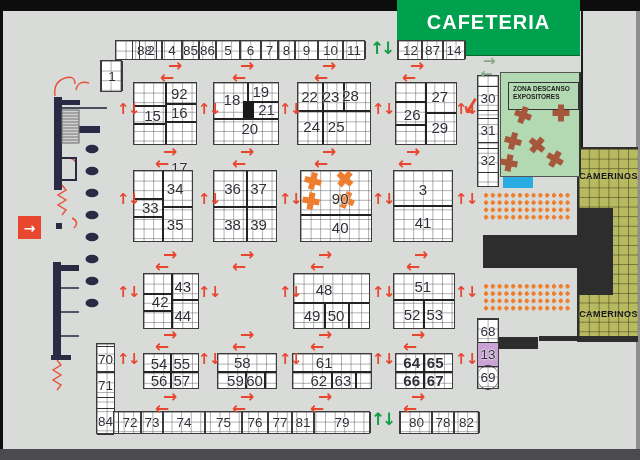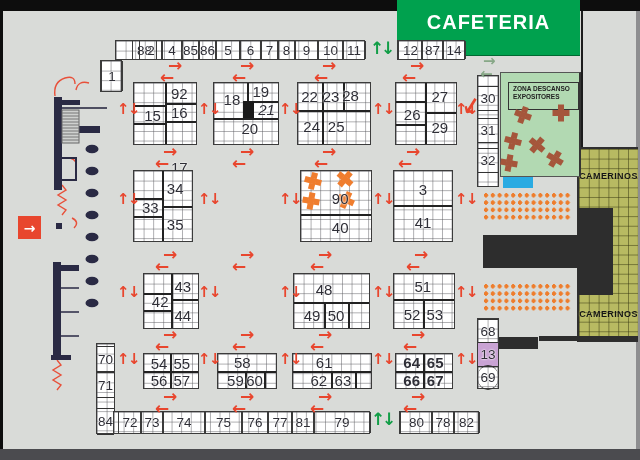--- a/index.html
+++ b/index.html
@@ -164,21 +164,21 @@
       <div class="blabel" style="left: 73%; top: 47%;">16</div>
       <div class="blabel" style="left: 73%; top: 79%; margin-top: 36px;">17</div>
     </div>
     <div class="block grid" style="left: 213px; top: 82px; width: 64px; height: 61px;">
       <div class="divider" style="left: 52%; top: 0%; height: 30%; width: 2px;"></div>
       <div class="divider" style="top: 30%; left: 52%; width: 48%; height: 2px;"></div>
       <div class="divider" style="top: 57%; left: 0%; width: 100%; height: 2px;"></div>
       <div class="brect" style="left: 46%; top: 30%; width: 16%; height: 28%;"></div>
       <div class="blabel" style="left: 28%; top: 27%;">18</div>
       <div class="blabel" style="left: 73%; top: 13%;">19</div>
-      <div class="blabel" style="left: 82%; top: 42%; font-style: italic;">21</div>
+      <div class="blabel" style="left: 82%; top: 42%;">21</div>
       <div class="blabel" style="left: 56%; top: 74%;">20</div>
     </div>
     <div class="block grid" style="left: 297px; top: 82px; width: 72px; height: 61px;">
       <div class="divider" style="top: 45%; left: 0%; width: 100%; height: 2px;"></div>
       <div class="divider" style="left: 33%; top: 0%; height: 100%; width: 2px;"></div>
       <div class="divider" style="left: 63%; top: 0%; height: 45%; width: 2px;"></div>
       <div class="blabel" style="left: 16%; top: 22%;">22</div>
       <div class="blabel" style="left: 46%; top: 22%;">23</div>
       <div class="blabel" style="left: 73%; top: 20%;">28</div>
       <div class="blabel" style="left: 19%; top: 70%;">24</div>
@@ -194,20 +194,28 @@
       <div class="blabel" style="left: 73%; top: 72%;">29</div>
     </div>
     <div class="block grid" style="left: 133px; top: 170px; width: 58px; height: 70px;">
       <div class="divider" style="left: 48%; top: 0%; height: 100%; width: 2px;"></div>
       <div class="divider" style="top: 50%; left: 48%; width: 52%; height: 2px;"></div>
       <div class="divider" style="top: 38%; left: 0%; width: 48%; height: 2px;"></div>
       <div class="divider" style="top: 64%; left: 0%; width: 48%; height: 2px;"></div>
       <div class="blabel" style="left: 28%; top: 52%;">33</div>
       <div class="blabel" style="left: 71%; top: 24%;">34</div>
       <div class="blabel" style="left: 71%; top: 76%;">35</div>
+    </div>
+    <div class="block grid" style="left: 213px; top: 170px; width: 62px; height: 70px;">
+      <div class="divider" style="left: 51%; top: 0%; height: 100%; width: 2px;"></div>
+      <div class="divider" style="top: 50%; left: 0%; width: 100%; height: 2px;"></div>
+      <div class="blabel" style="left: 30%; top: 24%;">36</div>
+      <div class="blabel" style="left: 72%; top: 24%;">37</div>
+      <div class="blabel" style="left: 30%; top: 76%;">38</div>
+      <div class="blabel" style="left: 72%; top: 76%;">39</div>
     </div>
     <div class="block grid" style="left: 300px; top: 170px; width: 70px; height: 70px;">
       <div class="divider" style="top: 62%; left: 0%; width: 100%; height: 2px;"></div>
       <div class="ticon t-o" style="left: 6%; top: 3%; transform: rotate(15deg);">
         <i></i>
       </div>
       <div class="ticon t-o" style="left: 52%; top: 0%; transform: rotate(40deg);">
         <i></i>
       </div>
       <div class="ticon t-o" style="left: 3%; top: 32%; transform: rotate(10deg);">

